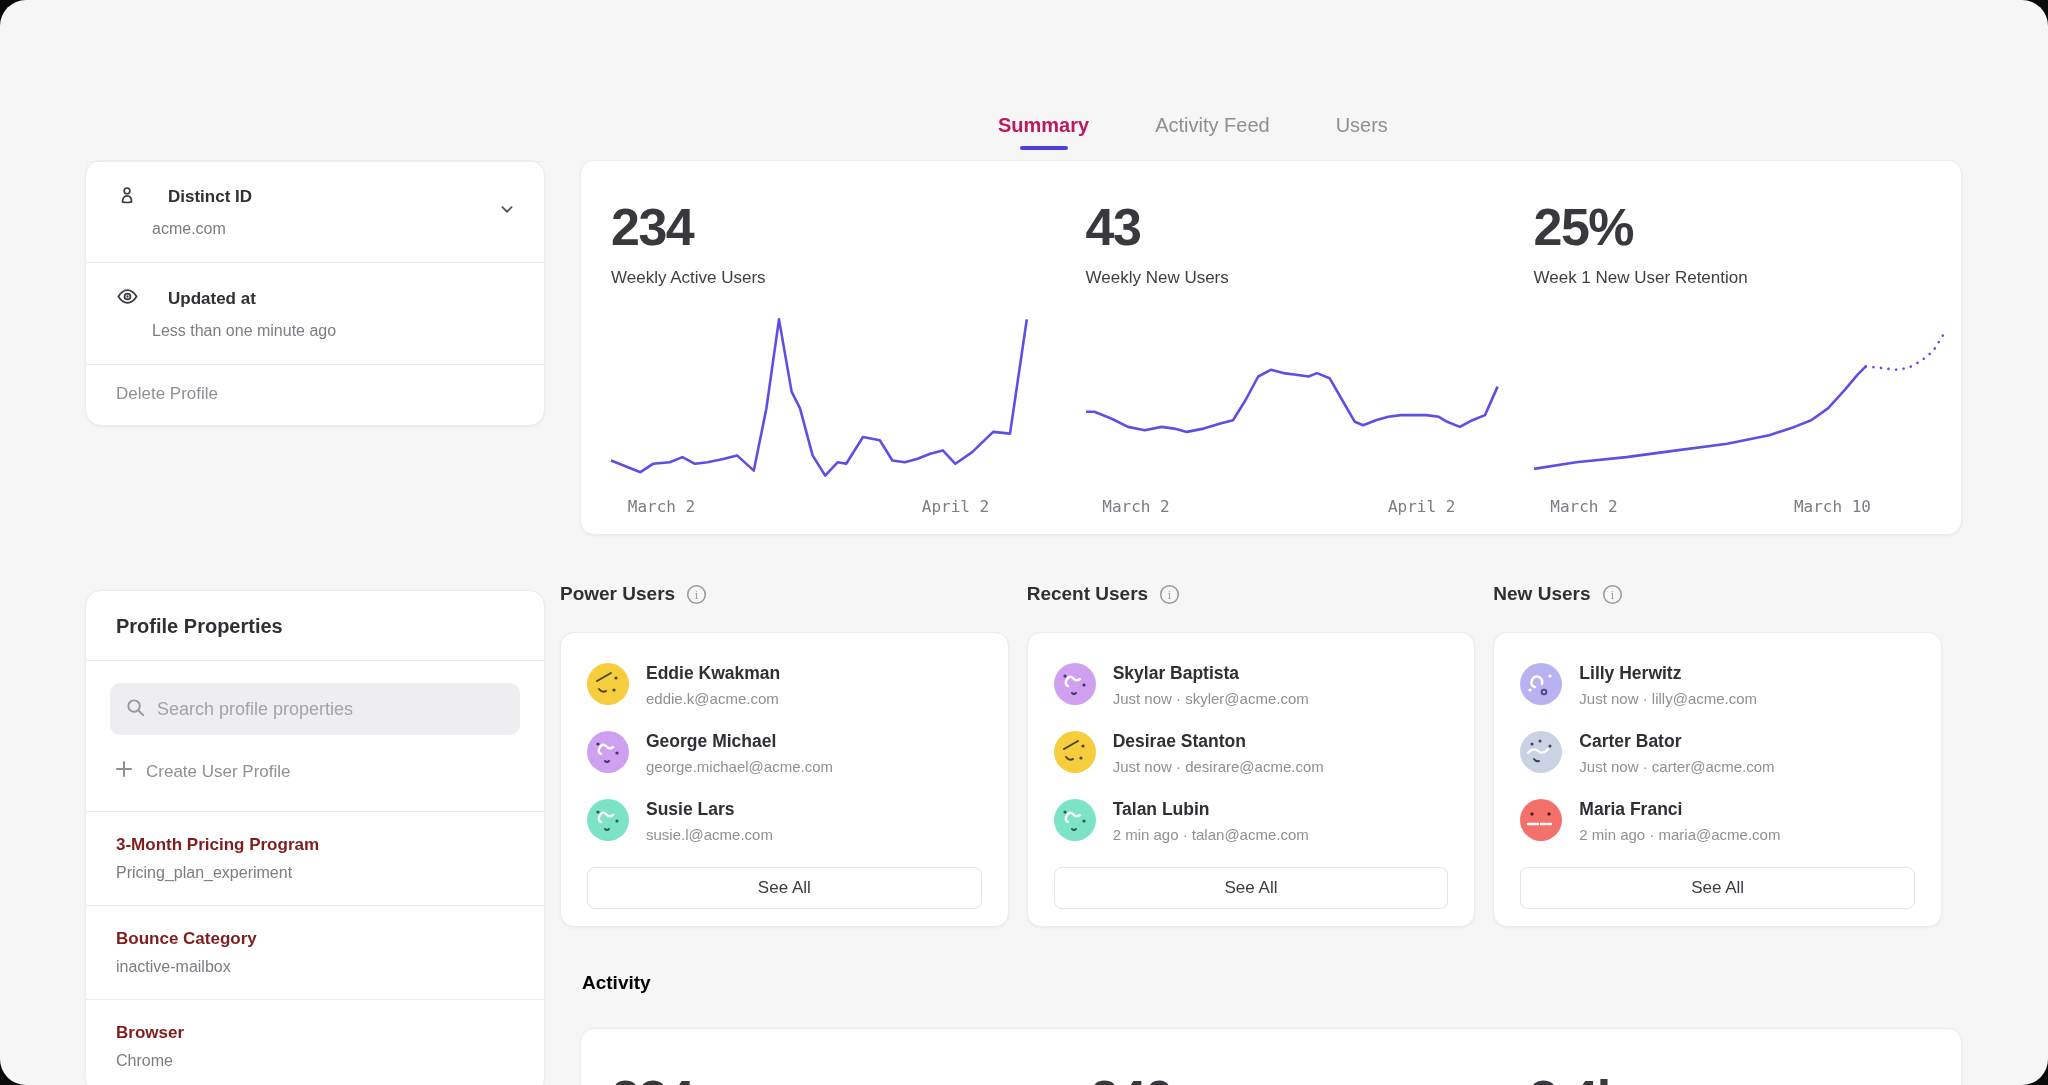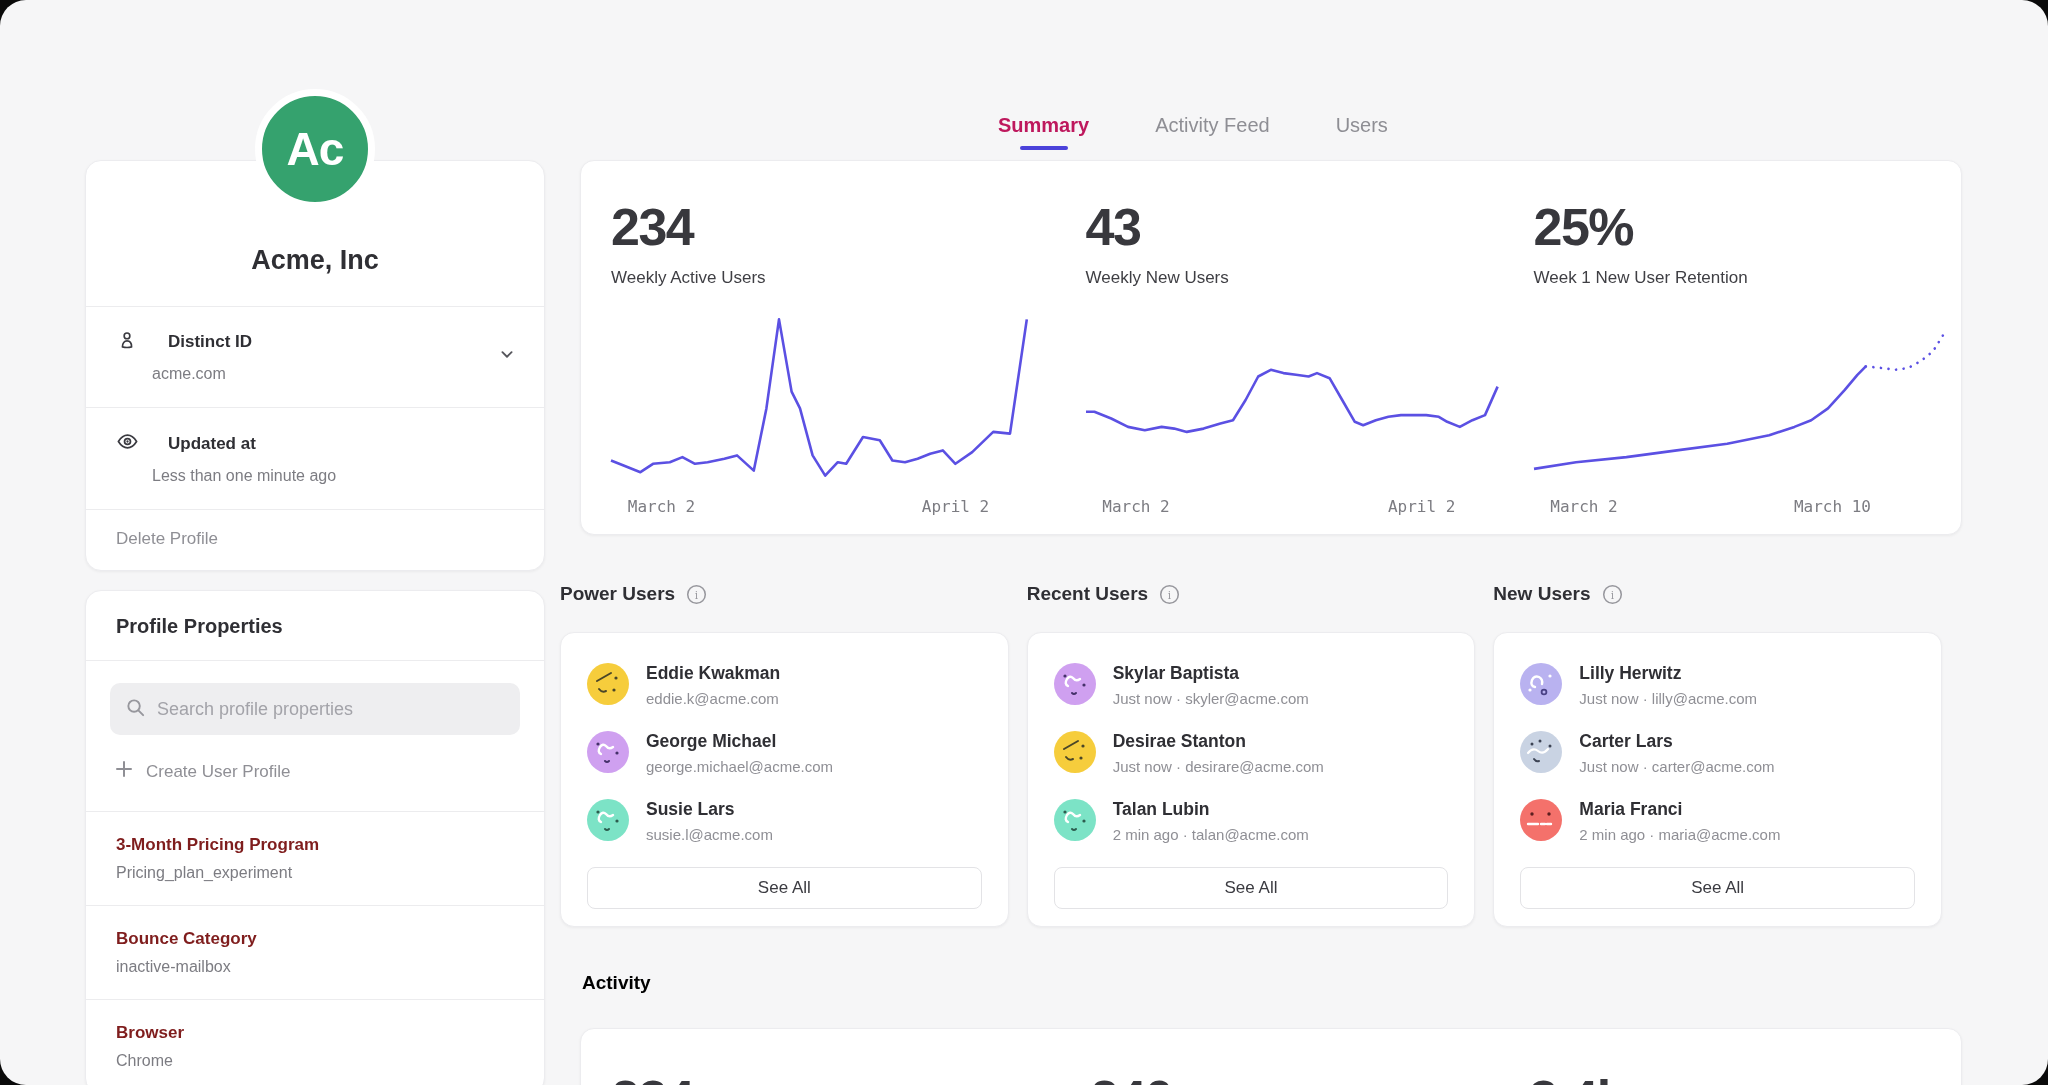--- a/index.html
+++ b/index.html
@@ -96,26 +96,20 @@
 
   .icon-stroke { stroke:#3a3a40; stroke-width:1.8; fill:none; stroke-linecap:round; stroke-linejoin:round; }
   .icon-gray { stroke:#97979d; stroke-width:2; fill:none; stroke-linecap:round; }
 </style>
 </head>
 <body>
 
 <div class="frame">
 
   <div class="card profile-card">
-    <div class="company-avatar" style="background: rgb(53, 162, 110);">
-      <span>Ac</span>
-    </div>
-    <div class="profile-head">
-      <div class="profile-title">Acme, Inc</div>
-    </div>
 
     <div class="profile-row">
       <span class="row-icon">
         <svg width="22" height="22" viewBox="0 0 24 24">
             <circle class="icon-stroke" cx="12" cy="7.5" r="3.1"></circle>
             <path class="icon-stroke" d="M7 19.5c0-4.2 2.1-6.5 5-6.5s5 2.3 5 6.5c-3.2.9-6.8.9-10 0z"></path>
           </svg>
       </span>
       <span class="row-label">Distinct ID</span>
       <span class="row-value">acme.com</span>
@@ -364,21 +358,21 @@
         <div class="user-row">
           <svg class="avatar" viewBox="0 0 42 42">
             <circle cx="21" cy="21" r="21" fill="#c9d3e3"></circle>
             <path d="M8 22 q5 -6 10 -2 q5 4 10 -2" stroke="#fff" stroke-width="2.2" stroke-linecap="round" fill="none"></path>
             <circle cx="12" cy="13" r="1.5" fill="#3c4354"></circle>
               <circle cx="20" cy="10" r="1.5" fill="#3c4354"></circle>
               <circle cx="30" cy="15" r="1.5" fill="#3c4354"></circle>
             <path d="M14 28 q2 3 5 2" stroke="#3c4354" stroke-width="2" stroke-linecap="round" fill="none"></path>
           </svg>
           <div class="user-text">
-            <div class="user-name">Carter Lars</div>
+            <div class="user-name">Carter Bator</div>
             <div class="user-detail">Just now · carter@acme.com</div>
           </div>
         </div>
         <div class="user-row">
           <svg class="avatar" viewBox="0 0 42 42">
             <circle cx="21" cy="21" r="21" fill="#f4716b"></circle>
             <circle cx="12" cy="15" r="1.7" fill="#5c1f1f"></circle>
               <circle cx="29" cy="15" r="1.7" fill="#5c1f1f"></circle>
             <path d="M8 25 h10" stroke="#fff" stroke-width="2.4" stroke-linecap="round" fill="none"></path>
             <path d="M21 25 h4 M27 25 h4" stroke="#fff" stroke-width="2.4" stroke-linecap="round" fill="none" stroke-dasharray="4 3"></path>

